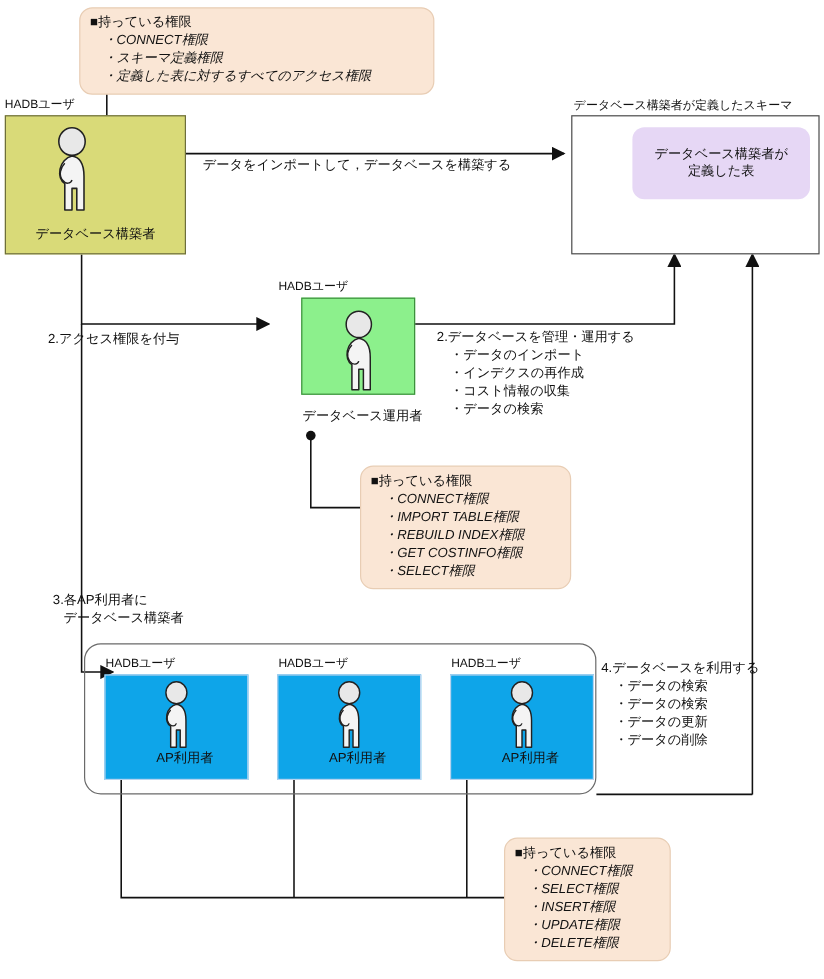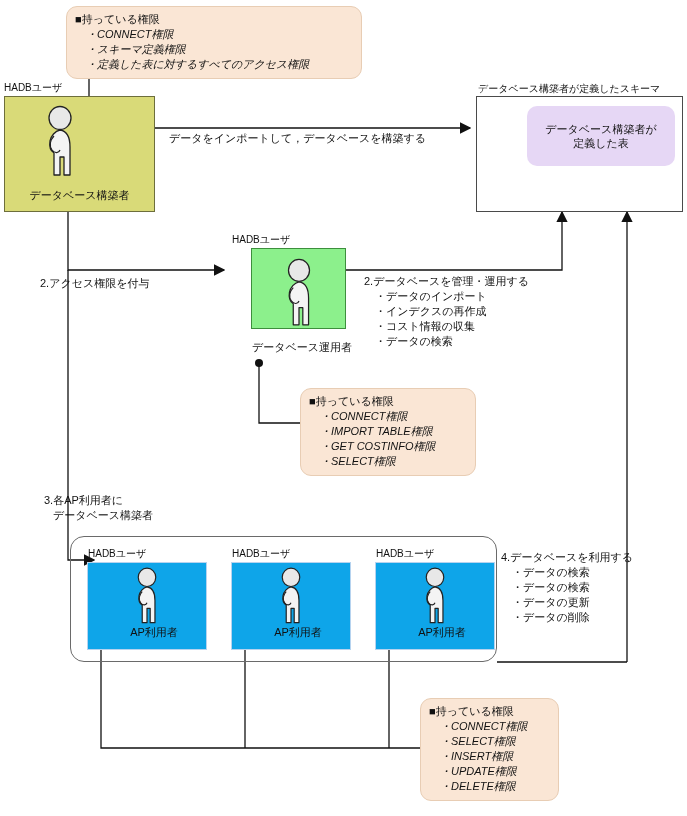--- a/index.html
+++ b/index.html
@@ -189,20 +189,21 @@
     <div class="tline tindent">・データのインポート</div>
     <div class="tline tindent">・インデクスの再作成</div>
     <div class="tline tindent">・コスト情報の収集</div>
     <div class="tline tindent">・データの検索</div>
   </div>
 
   <div class="callout" style="left:300px;top:388px;width:176px;">
     <div class="chead">■持っている権限</div>
     <div class="citem">・CONNECT権限</div>
     <div class="citem">・IMPORT TABLE権限</div>
+    <div class="citem">・REBUILD INDEX権限</div>
     <div class="citem">・GET COSTINFO権限</div>
     <div class="citem">・SELECT権限</div>
   </div>
 
   <div class="textblk" style="left:44px;top:493px;">
     <div class="tline">3.各AP利用者に</div>
     <div class="tline tindent2">データベース構築者</div>
   </div>
 
   <div class="apgroup" style="left:70px;top:536px;width:427px;height:126px;"></div>

